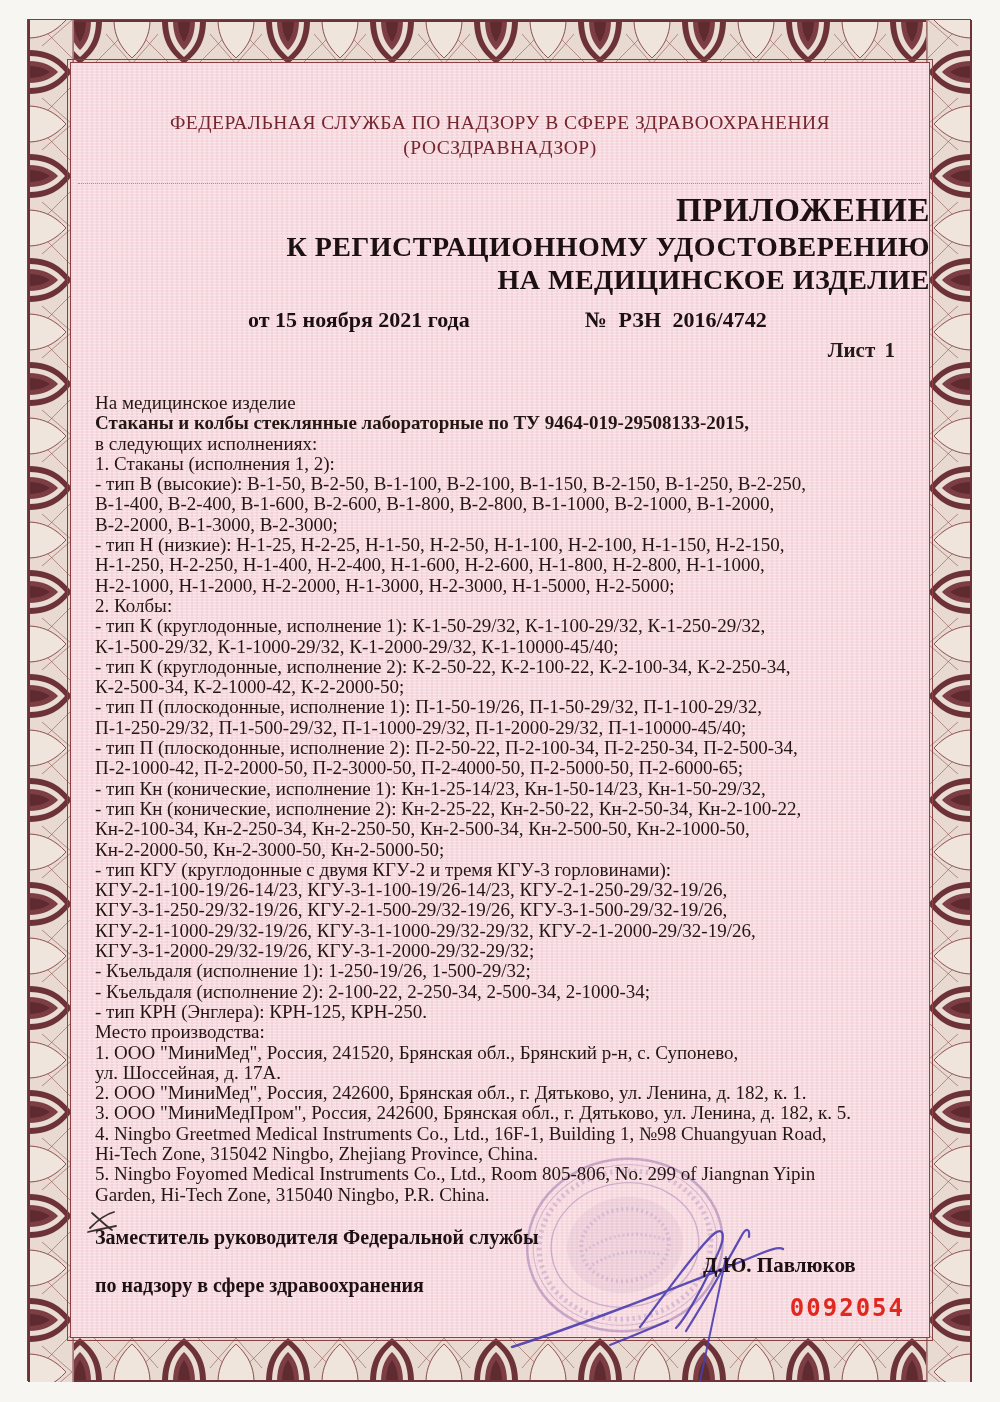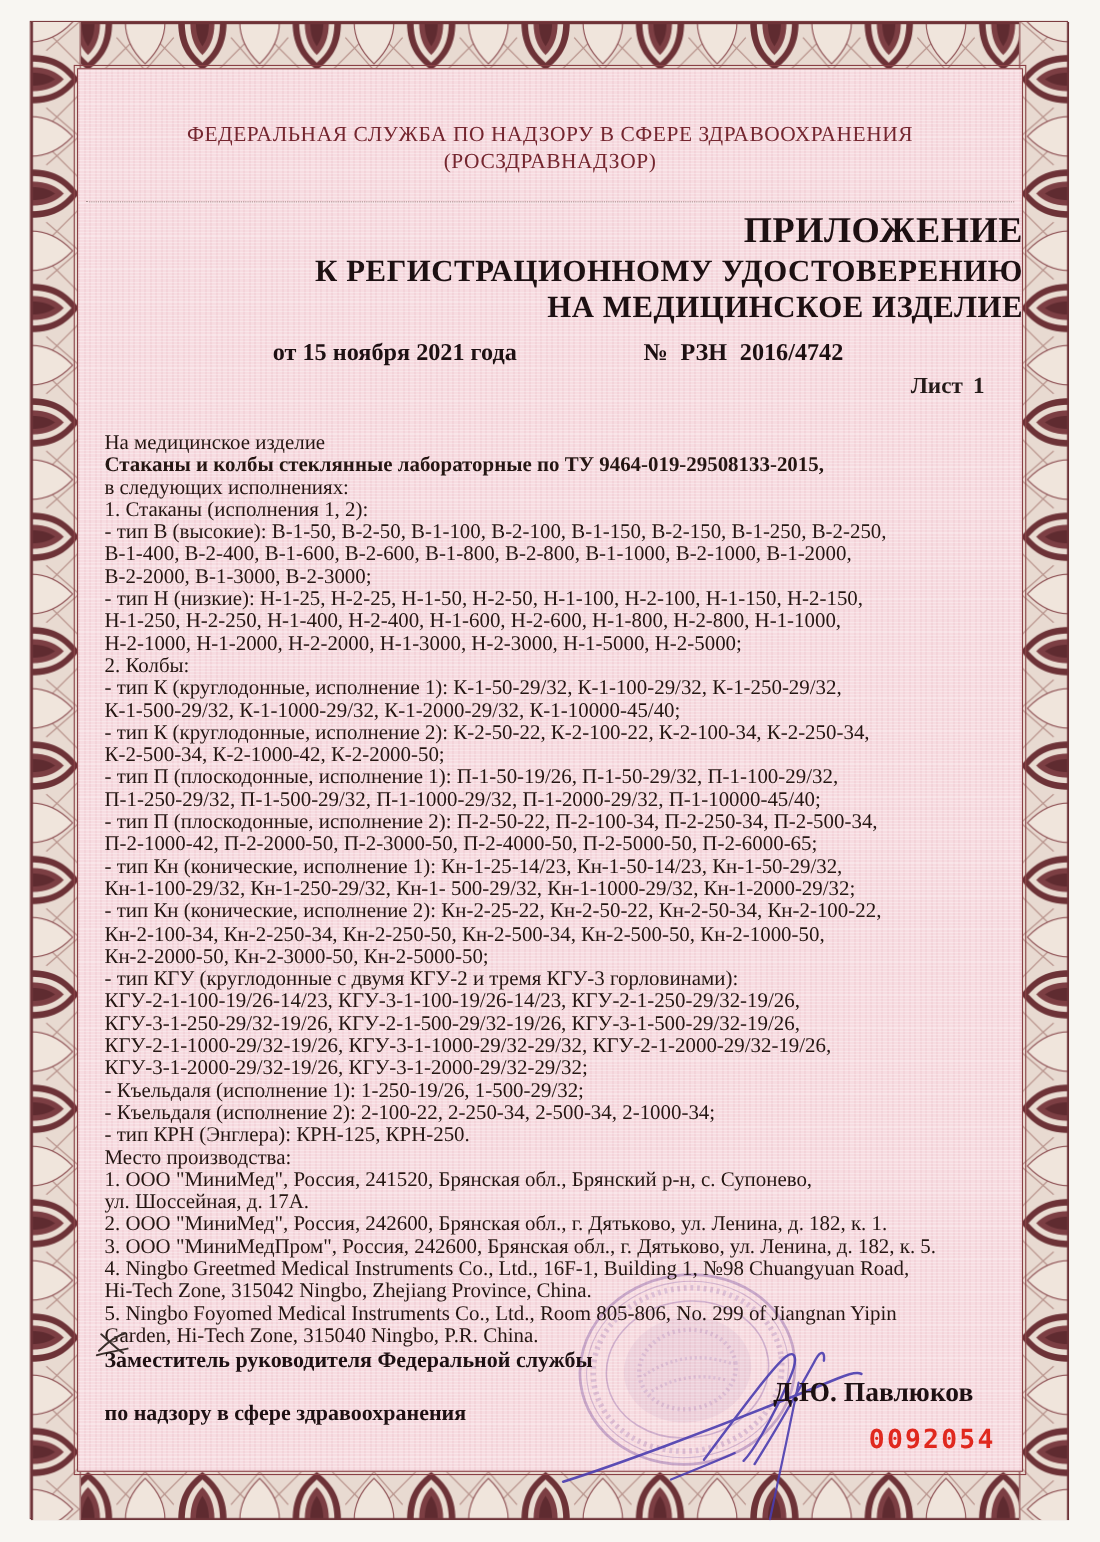--- a/index.html
+++ b/index.html
@@ -54,21 +54,21 @@
   }
   .body-lines{
     position:absolute;left:95px;top:393px;width:840px;
     font-size:19px;line-height:20.3px;color:#241612;white-space:nowrap;
   }
   .body-line{height:20.3px;}
   .body-line.bold{font-weight:bold;}
   .sigline{position:absolute;left:95px;font-size:20px;font-weight:bold;color:#1d1012;text-align:right;}
   .sig1{top:1226px;}
   .sig2{top:1257px;margin-top:17px;}
-  .signer{position:absolute;left:703px;top:1253px;font-size:25px;font-weight:bold;color:#1d1012;}
+  .signer{position:absolute;left:703px;top:1253px;font-size:21px;font-weight:bold;color:#1d1012;}
   .serial{
     position:absolute;left:775px;top:1294px;width:130px;text-align:right;
     font-family:"DejaVu Sans Mono", monospace;font-weight:bold;
     font-size:24px;letter-spacing:2px;color:#e0281e;
   }
   .stamp-svg{position:absolute;left:515px;top:1150px;mix-blend-mode:multiply;opacity:.75;}
   .sign-svg{position:absolute;left:490px;top:1195px;}
   .mark-svg{position:absolute;left:86px;top:1208px;}
 </style>
 </head>
@@ -184,21 +184,20 @@
       <div class="body-line">2. Колбы:</div>
       <div class="body-line">- тип К (круглодонные, исполнение 1): К-1-50-29/32, К-1-100-29/32, К-1-250-29/32,</div>
       <div class="body-line">К-1-500-29/32, К-1-1000-29/32, К-1-2000-29/32, К-1-10000-45/40;</div>
       <div class="body-line">- тип К (круглодонные, исполнение 2): К-2-50-22, К-2-100-22, К-2-100-34, К-2-250-34,</div>
       <div class="body-line">К-2-500-34, К-2-1000-42, К-2-2000-50;</div>
       <div class="body-line">- тип П (плоскодонные, исполнение 1): П-1-50-19/26, П-1-50-29/32, П-1-100-29/32,</div>
       <div class="body-line">П-1-250-29/32, П-1-500-29/32, П-1-1000-29/32, П-1-2000-29/32, П-1-10000-45/40;</div>
       <div class="body-line">- тип П (плоскодонные, исполнение 2): П-2-50-22, П-2-100-34, П-2-250-34, П-2-500-34,</div>
       <div class="body-line">П-2-1000-42, П-2-2000-50, П-2-3000-50, П-2-4000-50, П-2-5000-50, П-2-6000-65;</div>
       <div class="body-line">- тип Кн (конические, исполнение 1): Кн-1-25-14/23, Кн-1-50-14/23, Кн-1-50-29/32,</div>
-      <div class="body-line">Кн-1-100-29/32, Кн-1-250-29/32, Кн-1- 500-29/32, Кн-1-1000-29/32, Кн-1-2000-29/32;</div>
       <div class="body-line">- тип Кн (конические, исполнение 2): Кн-2-25-22, Кн-2-50-22, Кн-2-50-34, Кн-2-100-22,</div>
       <div class="body-line">Кн-2-100-34, Кн-2-250-34, Кн-2-250-50, Кн-2-500-34, Кн-2-500-50, Кн-2-1000-50,</div>
       <div class="body-line">Кн-2-2000-50, Кн-2-3000-50, Кн-2-5000-50;</div>
       <div class="body-line">- тип КГУ (круглодонные с двумя КГУ-2 и тремя КГУ-3 горловинами):</div>
       <div class="body-line">КГУ-2-1-100-19/26-14/23, КГУ-3-1-100-19/26-14/23, КГУ-2-1-250-29/32-19/26,</div>
       <div class="body-line">КГУ-3-1-250-29/32-19/26, КГУ-2-1-500-29/32-19/26, КГУ-3-1-500-29/32-19/26,</div>
       <div class="body-line">КГУ-2-1-1000-29/32-19/26, КГУ-3-1-1000-29/32-29/32, КГУ-2-1-2000-29/32-19/26,</div>
       <div class="body-line">КГУ-3-1-2000-29/32-19/26, КГУ-3-1-2000-29/32-29/32;</div>
       <div class="body-line">- Къельдаля (исполнение 1): 1-250-19/26, 1-500-29/32;</div>
       <div class="body-line">- Къельдаля (исполнение 2): 2-100-22, 2-250-34, 2-500-34, 2-1000-34;</div>

